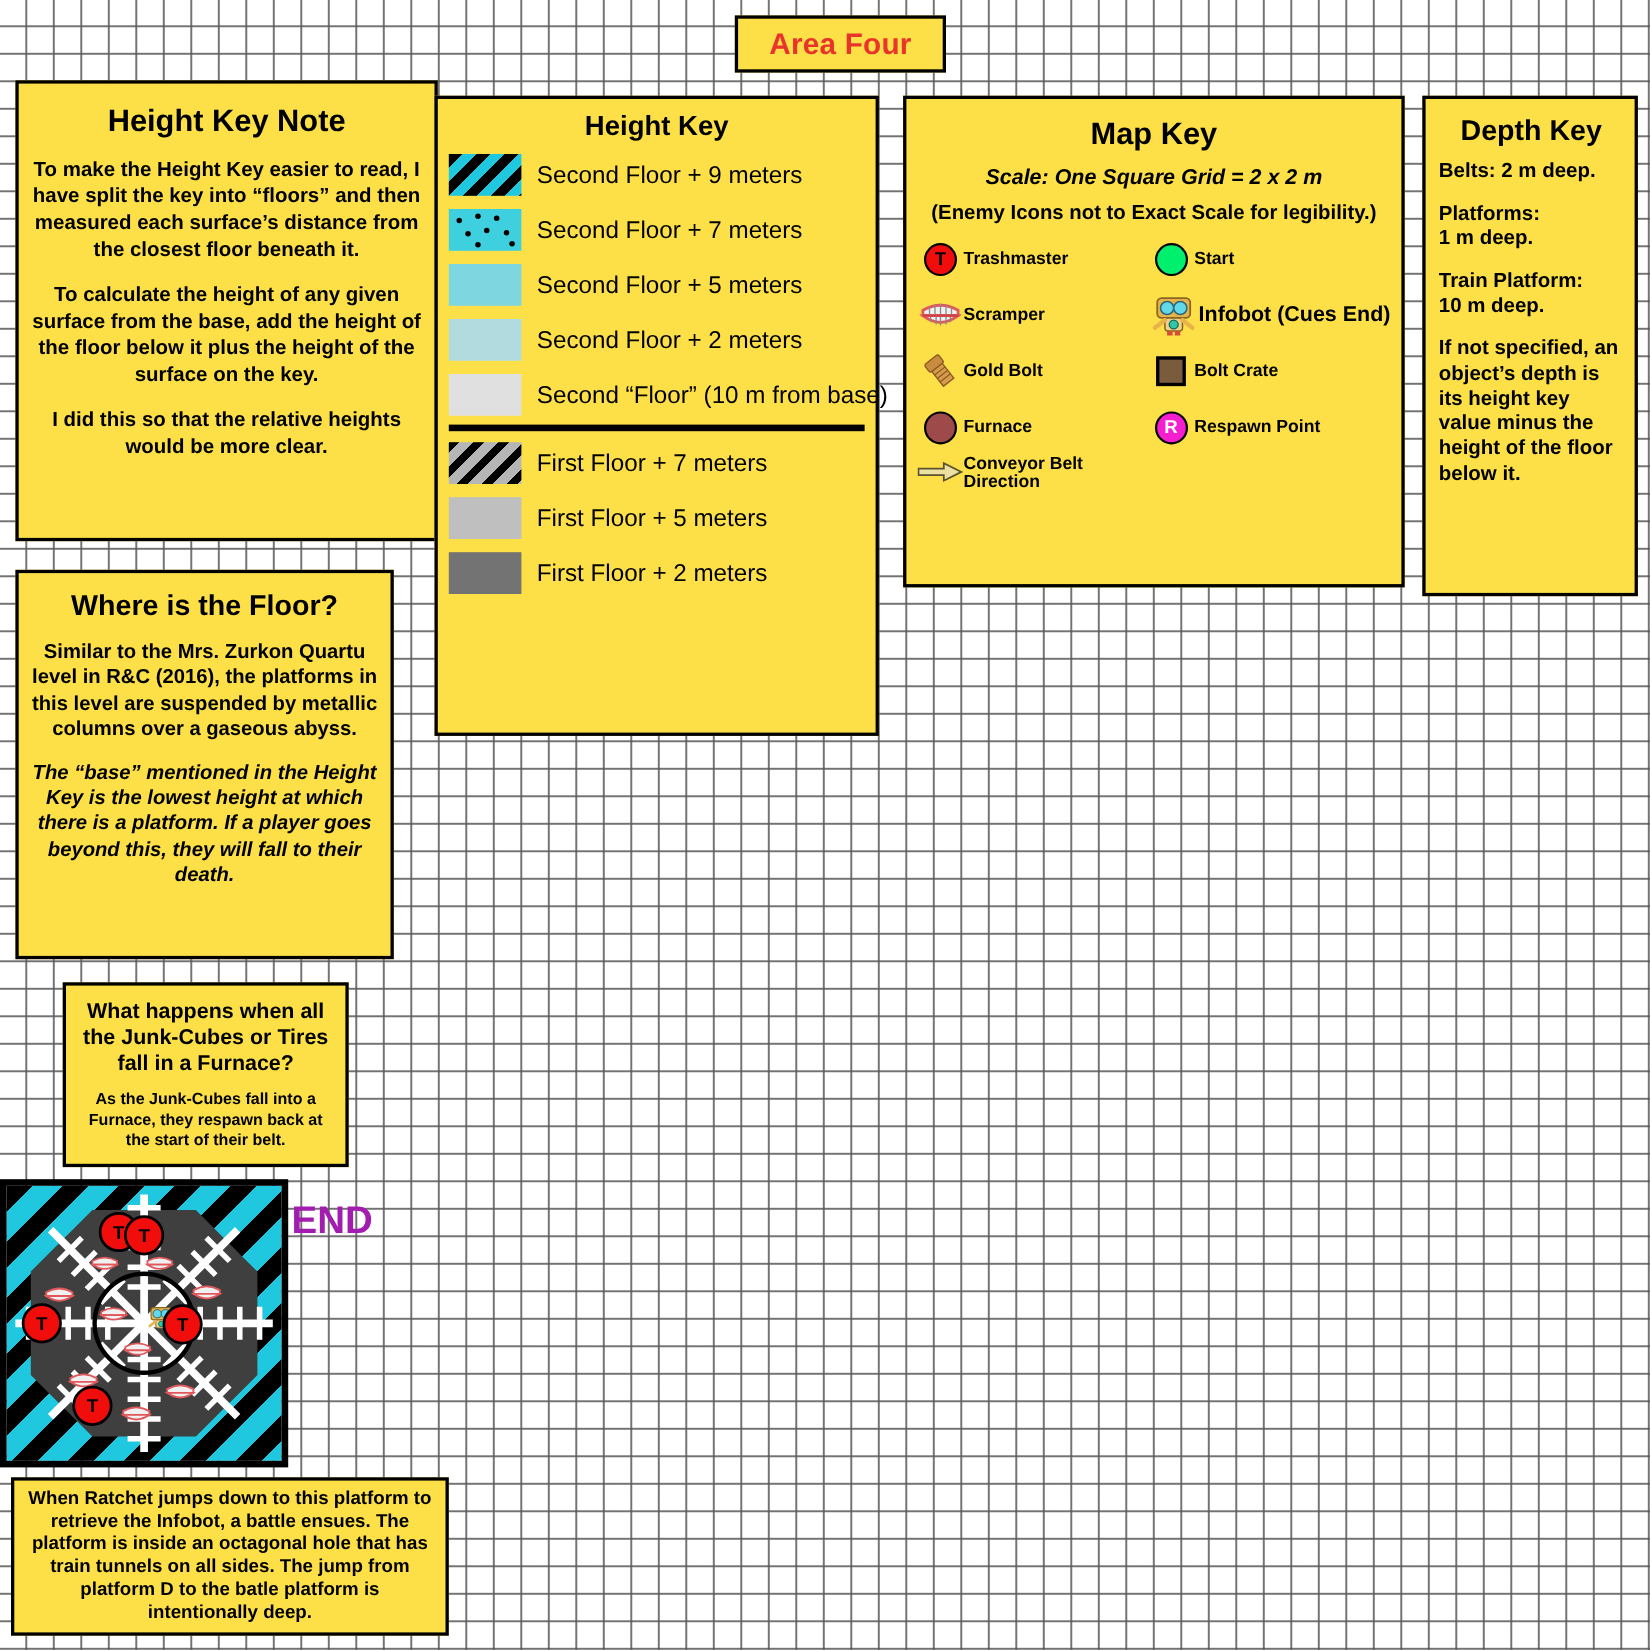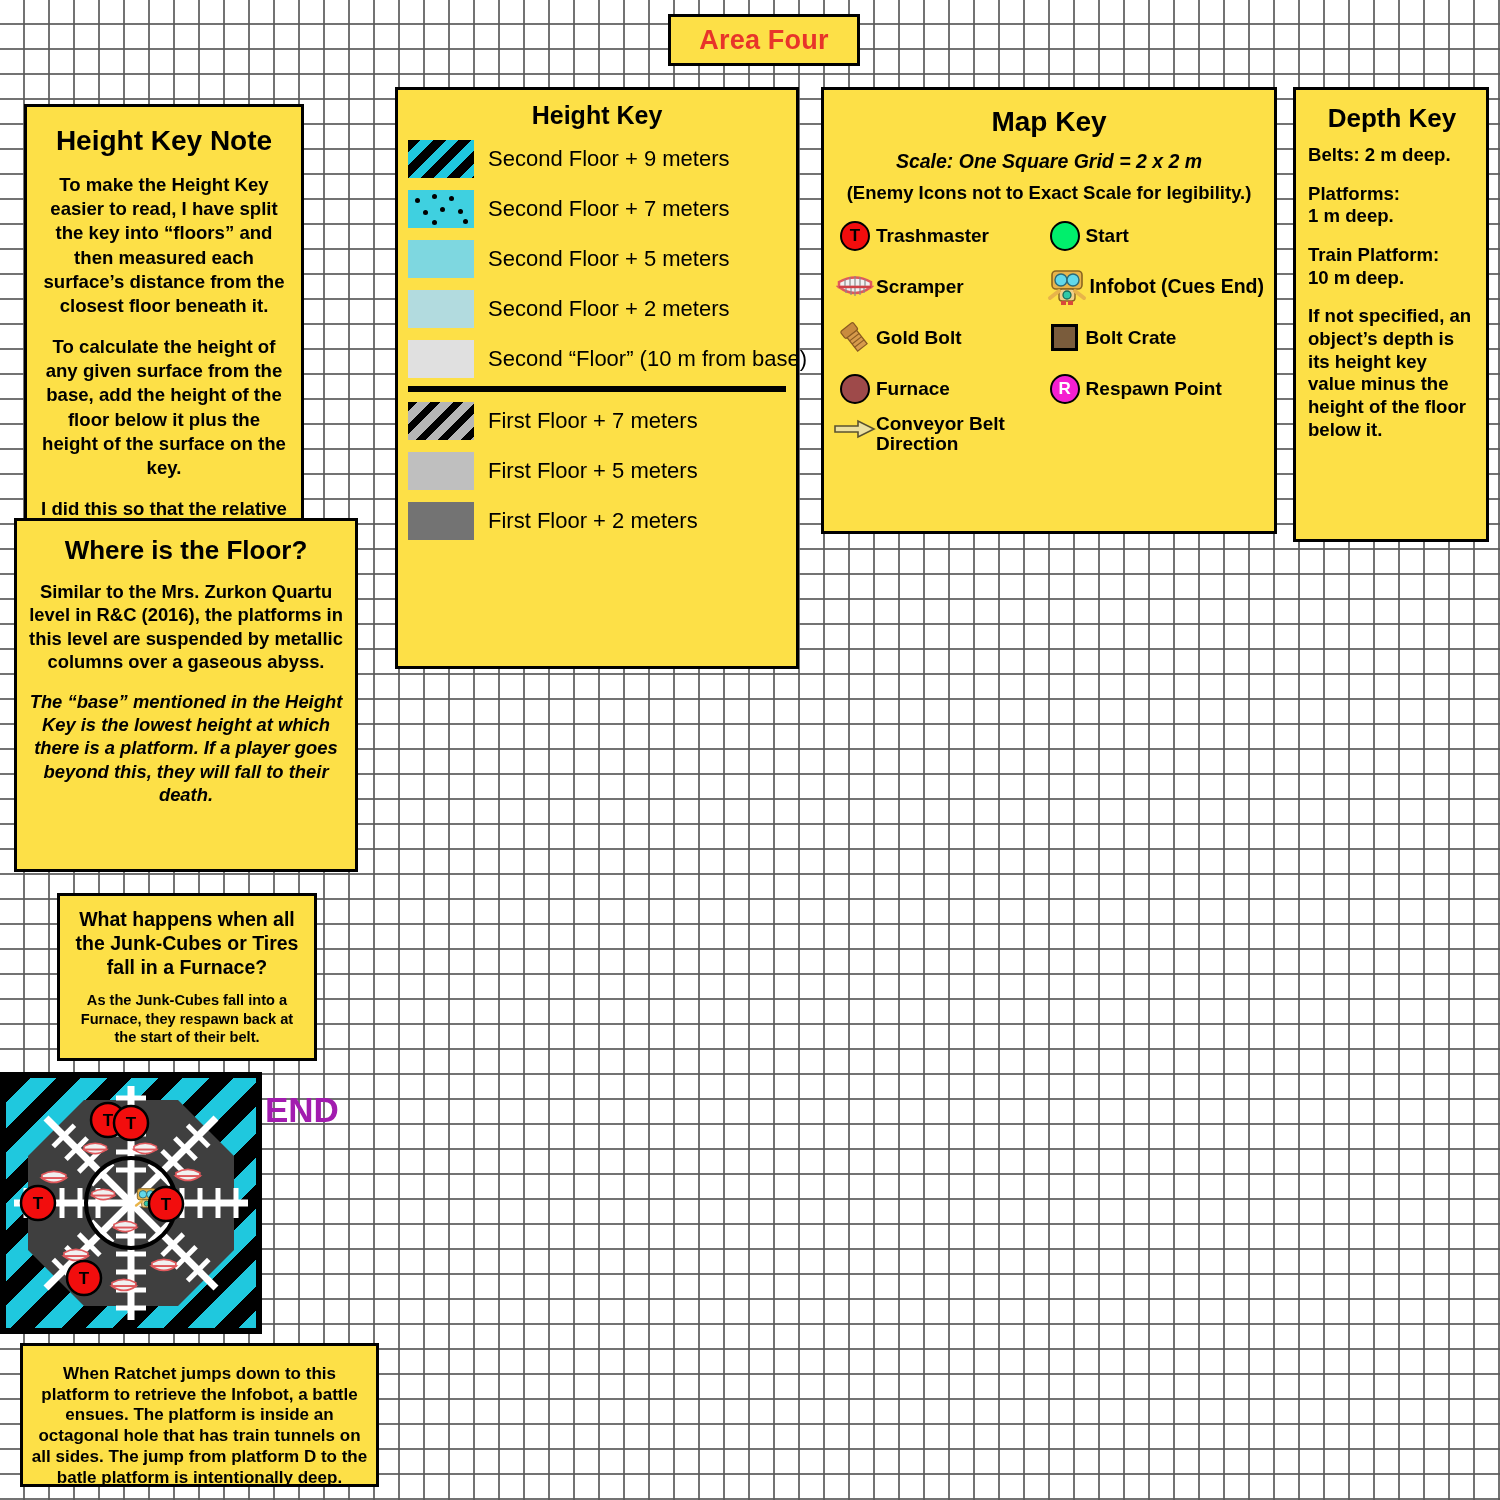--- a/index.html
+++ b/index.html
@@ -35,37 +35,37 @@
   
   #title-box{
     left:668px;top:14px;width:192px;height:52px;
     display:flex;align-items:center;justify-content:center;
   }
   #title-text{
     color:#e8342a;font-size:27px;font-weight:bold;letter-spacing:.2px;
   }
 
   
-  #hk-note{ left:14px;top:104px;width:280px;height:419px; padding:10px 12px 0 12px;margin-left:10px;}
+  #hk-note{ left:14px;top:73px;width:384px;height:419px; padding:10px 12px 0 12px;}
   #hk-note .ptitle{ font-size:28px; margin:8px 0 16px 0;}
   #hk-note p{ margin:0 0 17px 0;font-size:18.6px;line-height:1.30;font-weight:bold;text-align:center;}
 
   
   #floor-note{ left:14px;top:518px;width:344px;height:354px;padding:8px 12px 0 12px;}
   #floor-note .ptitle{font-size:26px;margin:6px 0 14px 0;}
   #floor-note p{margin:0 0 16px 0;font-size:18.4px;line-height:1.27;font-weight:bold;text-align:center;}
   #floor-note p.ital{font-style:italic;}
 
   
   #junk-note{left:57px;top:893px;width:260px;height:168px;padding:8px 10px 0 10px;}
   #junk-note .ptitle{font-size:19.5px;line-height:1.22;margin:4px 0 12px 0;}
   #junk-note p{margin:0;font-size:14.6px;line-height:1.26;font-weight:bold;text-align:center;}
 
   
-  #plat-caption{left:20px;top:1343px;width:359px;height:144px;padding:18px 8px 0 8px;}
+  #plat-caption{left:10px;top:1343px;width:398px;height:144px;padding:6px 8px 0 8px;}
   #plat-caption p{margin:0;font-size:17px;line-height:1.22;font-weight:bold;text-align:center;}
 
   
   #height-key{left:395px;top:87px;width:404px;height:582px;padding:6px 10px 0 10px;}
   #height-key .ptitle{font-size:25px;margin:5px 0 4px 0;}
   .hk-row{display:flex;align-items:center;height:50px;}
   .hk-sw{width:66px;height:38px;flex:0 0 66px;margin-right:14px;}
   .hk-lbl{font-size:22px;color:#000;white-space:nowrap;text-align:right;}
   .hk-divider{height:6px;background:#000;margin:2px 0 4px 0;}
 
@@ -82,21 +82,21 @@
   
   #map-key{left:821px;top:87px;width:456px;height:447px;padding:6px 10px 0 10px;}
   #map-key .ptitle{font-size:28px;margin:10px 0 12px 0;}
   #map-key .scale{font-size:19.5px;font-weight:bold;font-style:italic;text-align:center;margin:0 0 9px 0;}
   #map-key .note{font-size:18.5px;font-weight:bold;text-align:center;margin:0 0 6px 0;}
   .mk-cols{display:flex;}
   .mk-col{flex:1;}
   .mk-col.right{padding-left:4px;}
   .mk-row{display:flex;align-items:center;height:51px;}
   .mk-ic{flex:0 0 42px;display:flex;align-items:center;justify-content:center;height:42px;}
-  .mk-lbl{font-size:19px;font-weight:bold;color:#000;white-space:nowrap;}
+  .mk-lbl{font-size:16px;font-weight:bold;color:#000;white-space:nowrap;}
   .mk-lbl.small{font-size:19.5px;}
   .mk-lbl.two{white-space:normal;line-height:1.06;}
 
   .ic-circle{width:30px;height:30px;border-radius:50%;border:2.5px solid #000;display:flex;align-items:center;justify-content:center;
              font-size:17px;font-weight:bold;color:#000;box-sizing:border-box;}
   .ic-square{width:27px;height:27px;border:3px solid #000;box-sizing:border-box;}
 
   
   #depth-key{left:1293px;top:87px;width:196px;height:455px;padding:6px 10px 0 12px;}
   #depth-key .ptitle{font-size:26px;margin:7px 0 10px 0;}

